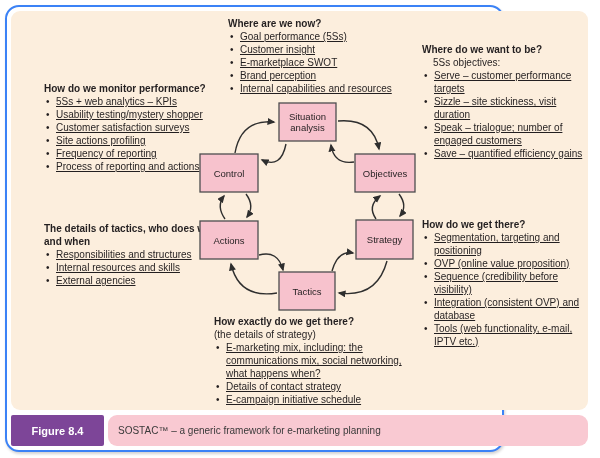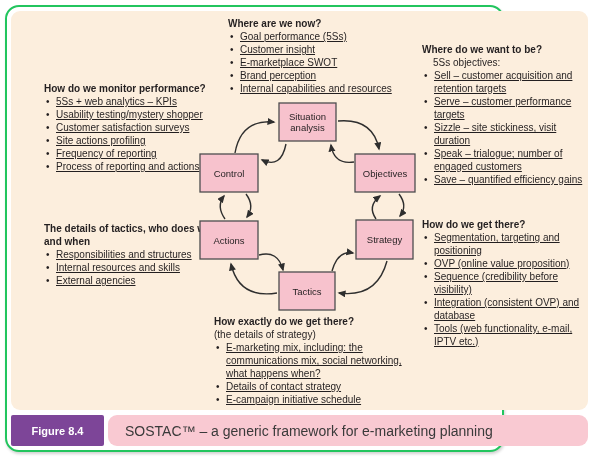--- a/index.html
+++ b/index.html
@@ -10,21 +10,21 @@
     background: #ffffff;
     font-family: "Liberation Sans", sans-serif;
     color: #231f20;
     overflow: hidden;
   }
   .frame {
     position: absolute;
     left: 5px; top: 5px;
     width: 499px; height: 447px;
     background: #ffffff;
-    border: 2px solid #22c55e;
+    border: 2px solid #3b82f6;
     border-radius: 14px;
     box-shadow: 1px 2px 3px rgba(0,0,0,0.18);
     box-sizing: border-box;
   }
   .canvas {
     position: absolute;
     left: 4px; top: 4px;
     width: 577px; height: 399px;
     background: #fceedd;
     border-radius: 9px;
@@ -71,25 +71,25 @@
     display: flex;
     align-items: center;
     justify-content: center;
   }
   .caption-bar {
     position: absolute;
     left: 101px; top: 408px;
     width: 480px; height: 31px;
     background: #f9c9d2;
     border-radius: 9px;
-    font-size: 14px;
+    font-size: 10px;
     color: #3a3a3a;
     display: flex;
     align-items: center;
-    padding-left: 17px;
+    padding-left: 10px;
     box-sizing: border-box;
   }
 </style>
 </head>
 <body>
 
 <div class="page">
   <div class="frame">
     <div class="canvas">
 
@@ -101,21 +101,20 @@
           <li>E-marketplace SWOT</li>
           <li>Brand perception</li>
           <li>Internal capabilities and resources</li>
         </ul>
       </div>
 
       <div class="note" style="left:411px; top:32px; width:168px;">
         <div class="note-title">Where do we want to be?</div>
         <div class="note-sub indent">5Ss objectives:</div>
         <ul class="note-list">
-          <li>Sell – customer acquisition and retention targets</li>
           <li>Serve – customer performance targets</li>
           <li>Sizzle – site stickiness, visit duration</li>
           <li>Speak – trialogue; number of engaged customers</li>
           <li>Save – quantified efficiency gains</li>
         </ul>
       </div>
 
       <div class="note" style="left:33px; top:71px; width:180px;">
         <div class="note-title">How do we monitor performance?</div>
         <ul class="note-list">

